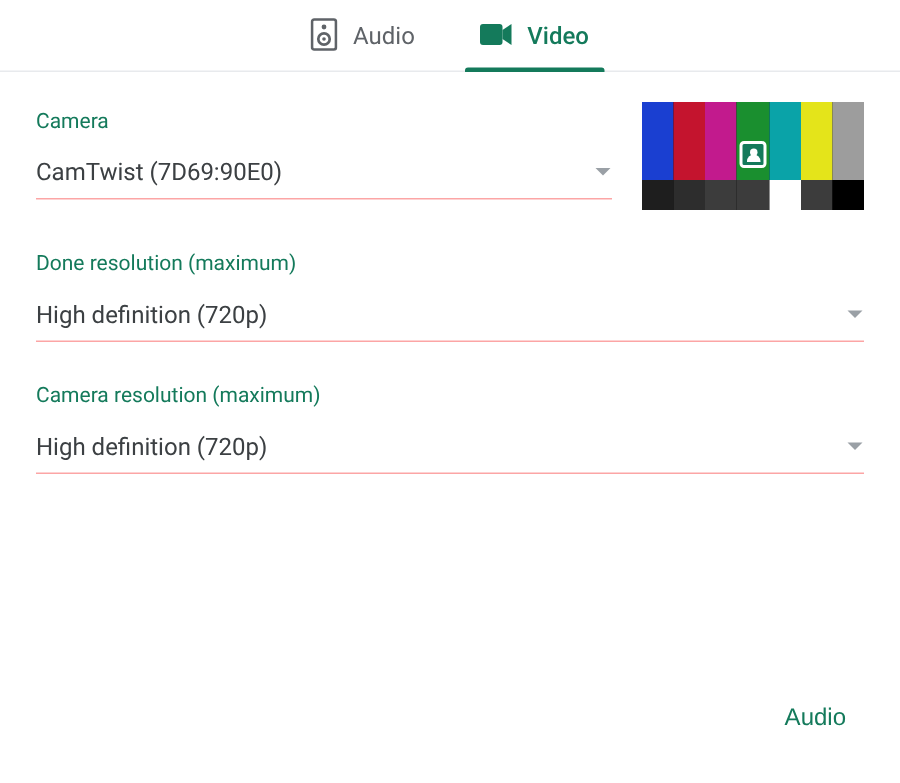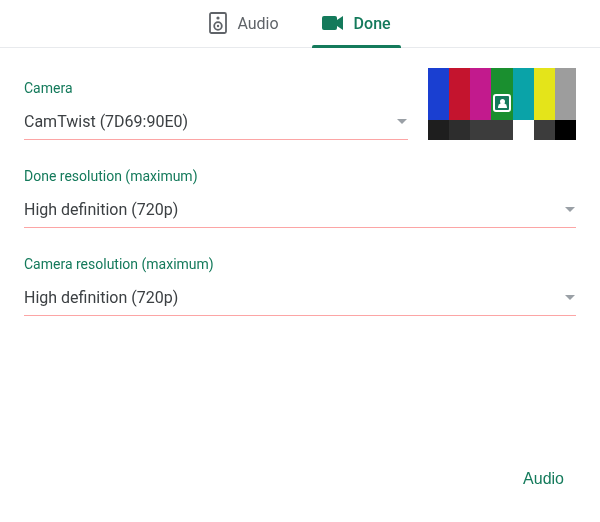--- a/index.html
+++ b/index.html
@@ -55,21 +55,21 @@
   }
   .tab .icon svg { display: block; }
 
   
   .content {
     padding: 18px 24px 0 24px;
     flex: 1;
   }
   .row {
     display: flex;
-    align-items: flex-end;
+    align-items: center;
     gap: 20px;
     margin-bottom: 28px;
   }
   .field {
     flex: 1;
   }
   .field-label {
     font-size: 14px;
     color: #147a5b;
     margin-bottom: 10px;
@@ -164,21 +164,21 @@
       </span>
       <span>Audio</span>
     </div>
     <div class="tab active">
       <span class="icon">
         <svg width="22" height="16" viewBox="0 0 22 16" fill="#147a5b">
           <rect x="0" y="1" width="15" height="14" rx="2"></rect>
           <path d="M15 5 L21 1 L21 15 L15 11 Z"></path>
         </svg>
       </span>
-      <span>Done</span>
+      <span>Video</span>
     </div>
   </div>
 
   <div class="content">
 
     <div class="row">
       <div class="field">
         <div class="field-label">Camera</div>
         <div class="select">
           <span>CamTwist (7D69:90E0)</span>

